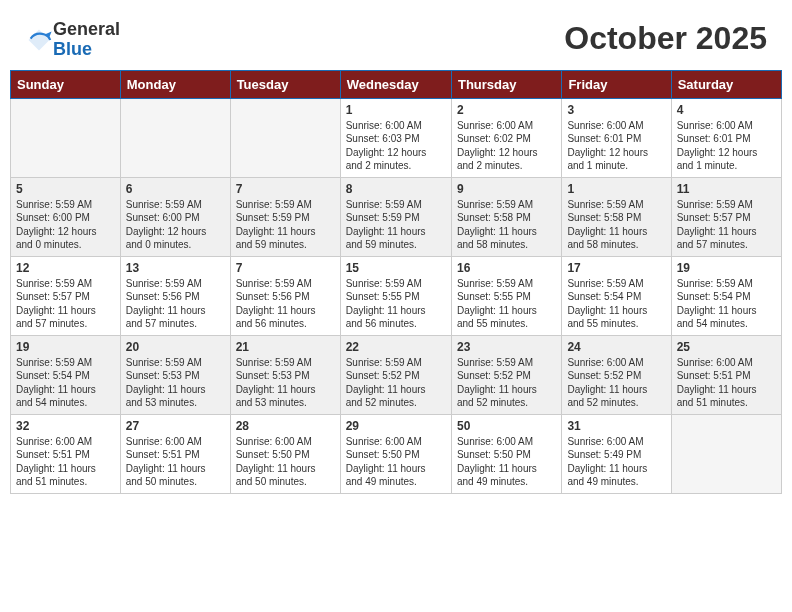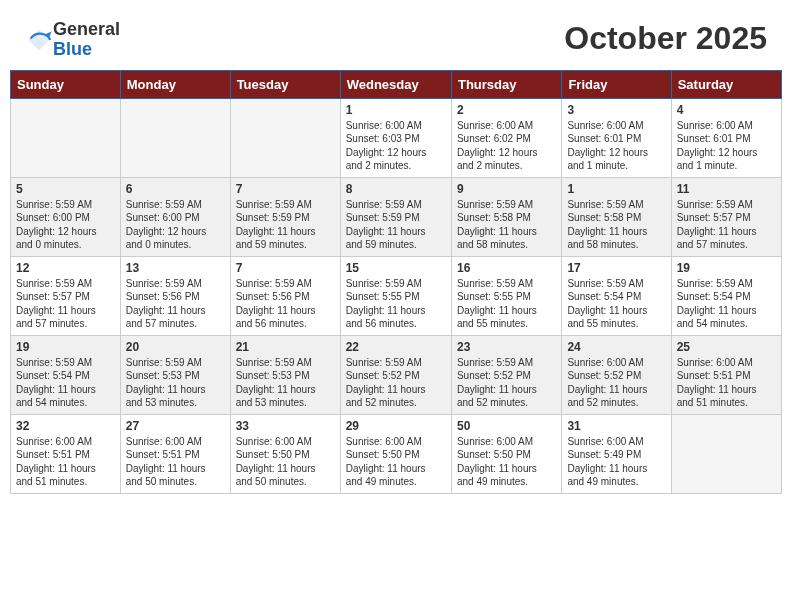--- a/index.html
+++ b/index.html
@@ -313,21 +313,21 @@
 and 51 minutes.</div>
         </td>
         <td>
           <span class="day-num">27</span>
           <div class="day-info" style="white-space: pre-line;">Sunrise: 6:00 AM
 Sunset: 5:51 PM
 Daylight: 11 hours
 and 50 minutes.</div>
         </td>
         <td>
-          <span class="day-num">33</span>
+          <span class="day-num">28</span>
           <div class="day-info" style="white-space: pre-line;">Sunrise: 6:00 AM
 Sunset: 5:50 PM
 Daylight: 11 hours
 and 50 minutes.</div>
         </td>
         <td>
           <span class="day-num">29</span>
           <div class="day-info" style="white-space: pre-line;">Sunrise: 6:00 AM
 Sunset: 5:50 PM
 Daylight: 11 hours

